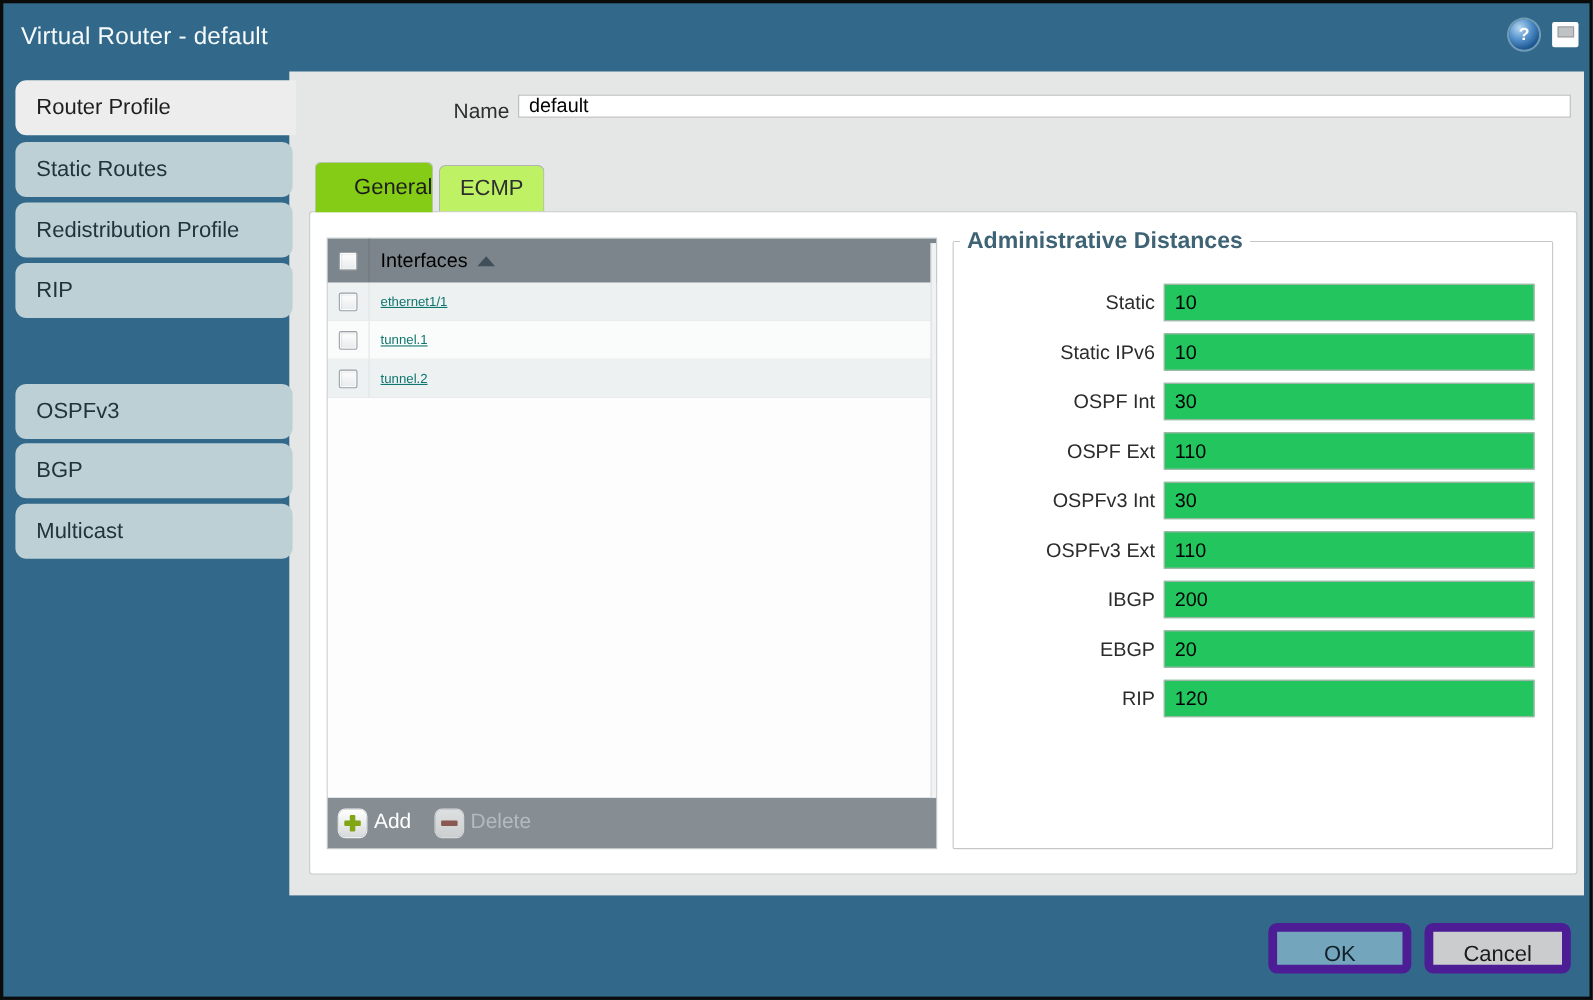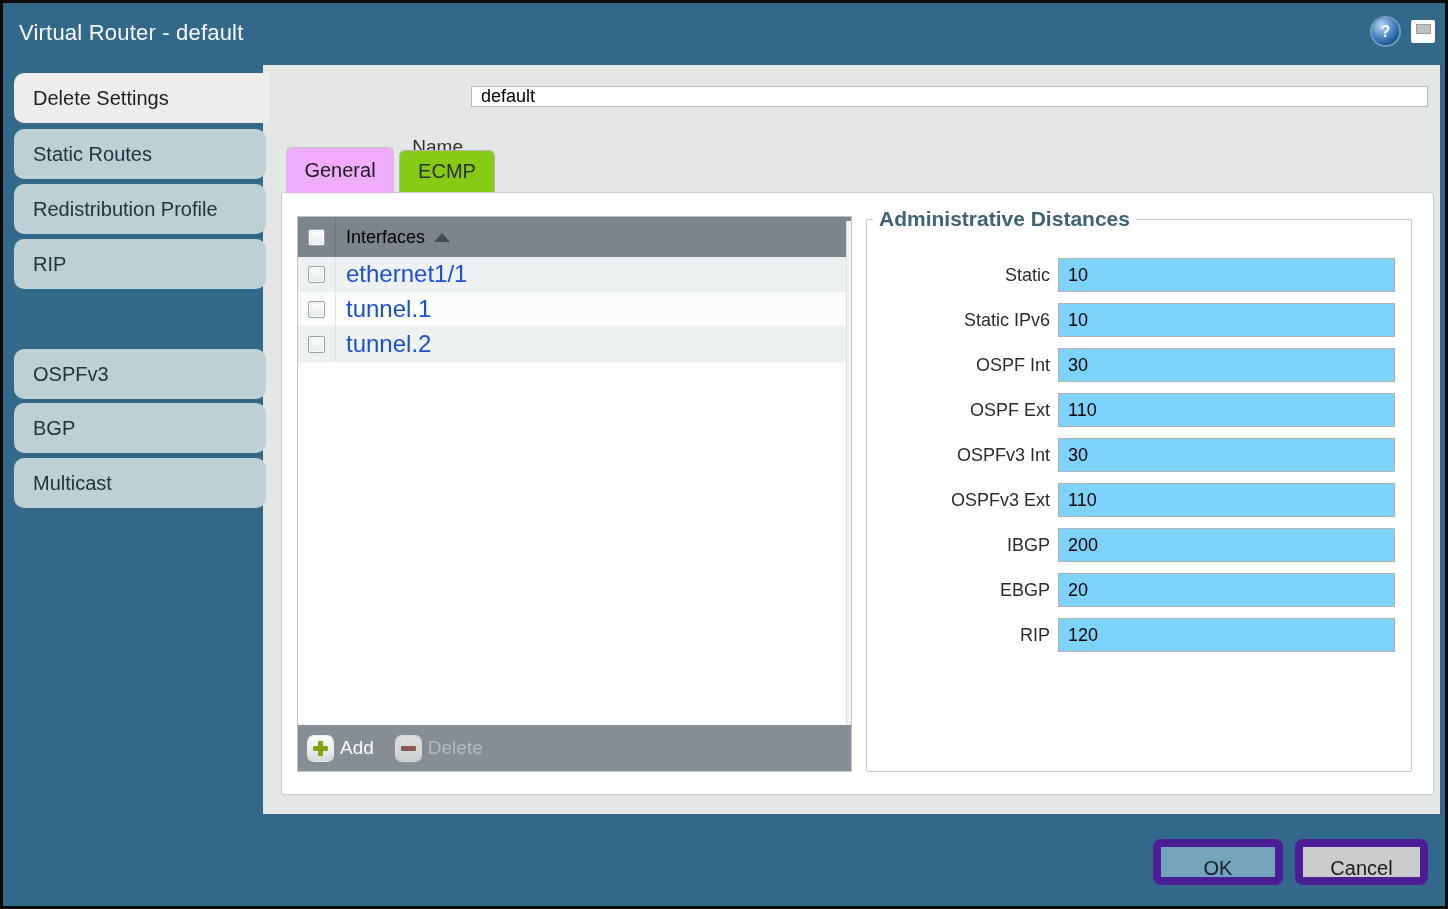--- a/index.html
+++ b/index.html
@@ -29,35 +29,35 @@
 
   
   .side-tab {
     position:absolute; left:11px; width:252px; height:50px; border-radius:10px;
     background:#bncfd4; background:#bdd0d5; color:#20343c; font-size:20px;
     line-height:50px; padding-left:19px; cursor:pointer;
   }
   .side-tab.active { background:#ecedec; color:#1e1e1e; width:255px; border-radius:10px 0 0 10px; left:11px; }
 
   
-  .name-label { position:absolute; left:385px; top:88px; width:75px; text-align:right; font-size:19px; color:#2e2e2e;margin-top:45px; }
+  .name-label { position:absolute; left:385px; top:88px; width:75px; text-align:right; font-size:19px; color:#2e2e2e; }
   .name-input {
     position:absolute; left:468px; top:83px; width:957px; height:21px;
     border:1px solid #b9b9b9; background:#fff; font-size:18px; padding:0 9px;
     font-family:"Liberation Sans", sans-serif; color:#000;
   }
 
   
   .tab-general {
-    position:absolute; left:283px; top:144px; width:108px; height:46px; background:#f0abfc;
+    position:absolute; left:283px; top:144px; width:108px; height:46px; background:#84cc16;
     border:1px solid #c3c3c3; border-bottom:none; border-radius:6px 6px 0 0; z-index:3;
-    text-align:center; line-height:44px; font-size:20px; color:#1c1c1c; cursor:pointer;
+    text-align:right; line-height:44px; font-size:20px; color:#1c1c1c; cursor:pointer;
   }
   .tab-ecmp {
-    position:absolute; left:396px; top:147px; width:96px; height:43px; background:#84cc16;
+    position:absolute; left:396px; top:147px; width:96px; height:43px; background:#bef264;
     border:1px solid #b2b4b4; border-bottom:none; border-radius:6px 6px 0 0; z-index:1;
     text-align:center; line-height:41px; font-size:20px; color:#2e2e2e; cursor:pointer;
   }
 
   
   .panel {
     position:absolute; left:278px; top:189px; width:1153px; height:603px;
     background:#fff; border:1px solid #c9caca; border-radius:3px; z-index:2;
   }
 
@@ -69,21 +69,21 @@
   .if-head { height:40px; background:#7c858b; display:flex; align-items:center; flex:none; cursor:pointer; }
   .cb-col { width:38px; display:flex; justify-content:center; flex:none; }
   .if-head .cb-col { border-right:1px solid #6f787e; align-self:stretch; align-items:center; }
   .if-head-label { color:#000000; font-size:18px; padding-left:10px; }
   .sort-asc { width:0; height:0; border-left:8px solid transparent; border-right:8px solid transparent;
               border-bottom:9px solid #3f4e58; margin-left:9px; }
   .if-row { height:35px; display:flex; align-items:center; flex:none; border-bottom:1px solid #e8ebec; cursor:pointer; }
   .if-row:nth-child(odd) { background:#fafbfb; }
   .if-row:nth-child(even) { background:#edf1f2; }
   .if-row .cb-col { border-right:1px solid #e0e4e5; align-self:stretch; align-items:center; }
-  .if-row-label { font-size:24px; color:#1d4ed8; padding-left:10px; }
+  .if-row-label { font-size:12px; color:#0f766e; padding-left:10px;text-decoration:underline; }
   .if-fill { flex:1; background:#fdfdfd; position:relative; }
   .scroll-track { position:absolute; right:0; top:-141px; bottom:0; width:5px; background:#f0f2f3; border-left:1px solid #dddfe0; }
   .if-foot { height:46px; background:#868e93; display:flex; align-items:center; flex:none; padding-left:10px; }
   .mini-btn { display:flex; align-items:center; cursor:pointer;text-align:right; }
   .mini-ic { width:25px; height:25px; border-radius:6px; background:linear-gradient(#ffffff,#d7dada);
              box-shadow:0 0 0 1px #eef0f0; position:relative; flex:none; }
   .plus-h, .minus-h { position:absolute; left:5px; top:10.5px; width:15px; height:4.5px; background:#82a513; border-radius:1px; }
   .plus-v { position:absolute; left:10.2px; top:5px; width:4.5px; height:15px; background:#82a513; border-radius:1px; }
   .minus-h { background:#8d4a44; }
   .mini-btn .lbl { font-size:19px; margin-left:7px; }
@@ -99,21 +99,21 @@
 
   
   .ad-fieldset {
     position:absolute; left:584px; top:14px; width:546px; height:565px;
     border:1px solid #c5c6c6; border-radius:2px; padding-top:19px;
   }
   .ad-legend { font-size:21px; font-weight:bold; color:#3e6375; padding:0 6px; margin-left:6px; }
   .ad-rows { display:flex; flex-direction:column; gap:11px; padding-top:8px; }
   .ad-row { display:flex; align-items:center; height:34px; }
   .ad-label { width:183px; text-align:right; font-size:18px; color:#2b2b2b; flex:none; }
-  .ad-input { margin-left:8px; width:337px; height:34px; border:1px solid #b2b2b2; background:#7dd3fc;
+  .ad-input { margin-left:8px; width:337px; height:34px; border:1px solid #b2b2b2; background:#22c55e;
               font-size:18px; padding:0 9px; font-family:"Liberation Sans", sans-serif; color:#000; }
 
   
   .btn { position:absolute; top:836px; height:46px; border-radius:8px; border:8px solid #4c1d95;
          font-size:20px; text-align:center; line-height:42px; cursor:pointer; }
   .btn-ok { left:1150px; width:130px; background:#73a6bc; color:#13222a; }
   .btn-cancel { left:1292px; width:133px; background:#cbccce; color:#1a1a1a; }
 </style>
 </head>
 <body>
@@ -121,21 +121,21 @@
 <div class="frame">
 
   <div class="title">Virtual Router - default</div>
   <div class="help-icon">?</div>
   <div class="win-icon">
     <div class="inner"></div>
   </div>
 
   <div class="content-bg"></div>
 
-  <div class="side-tab active" style="top:70px">Delete Settings</div>
+  <div class="side-tab active" style="top:70px">Router Profile</div>
   <div class="side-tab" style="top:126px">Static Routes</div>
   <div class="side-tab" style="top:181px">Redistribution Profile</div>
   <div class="side-tab" style="top:236px">RIP</div>
   <div class="side-tab" style="top:346px">OSPFv3</div>
   <div class="side-tab" style="top:400px">BGP</div>
   <div class="side-tab" style="top:455px">Multicast</div>
 
   <div class="name-label">Name</div>
   <input class="name-input" type="text" value="default" style="">
 

